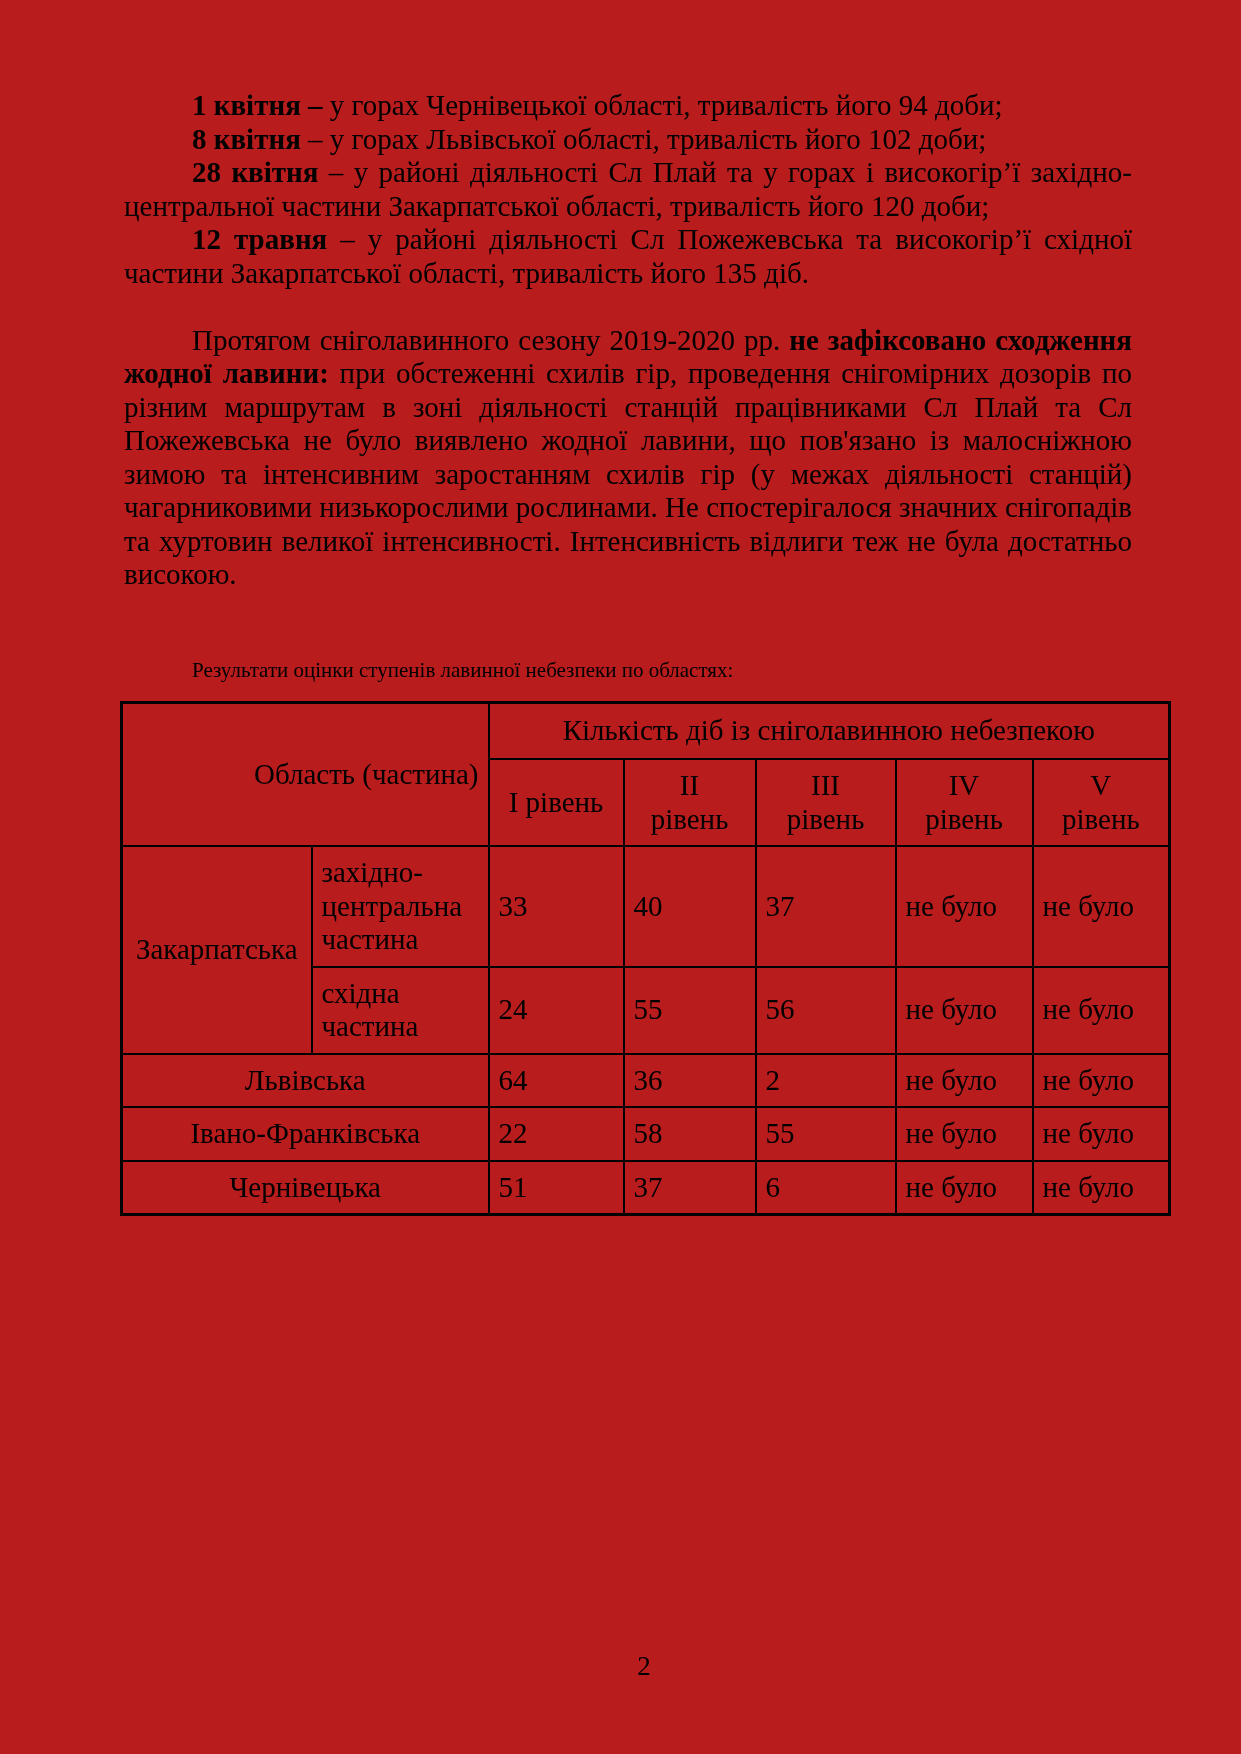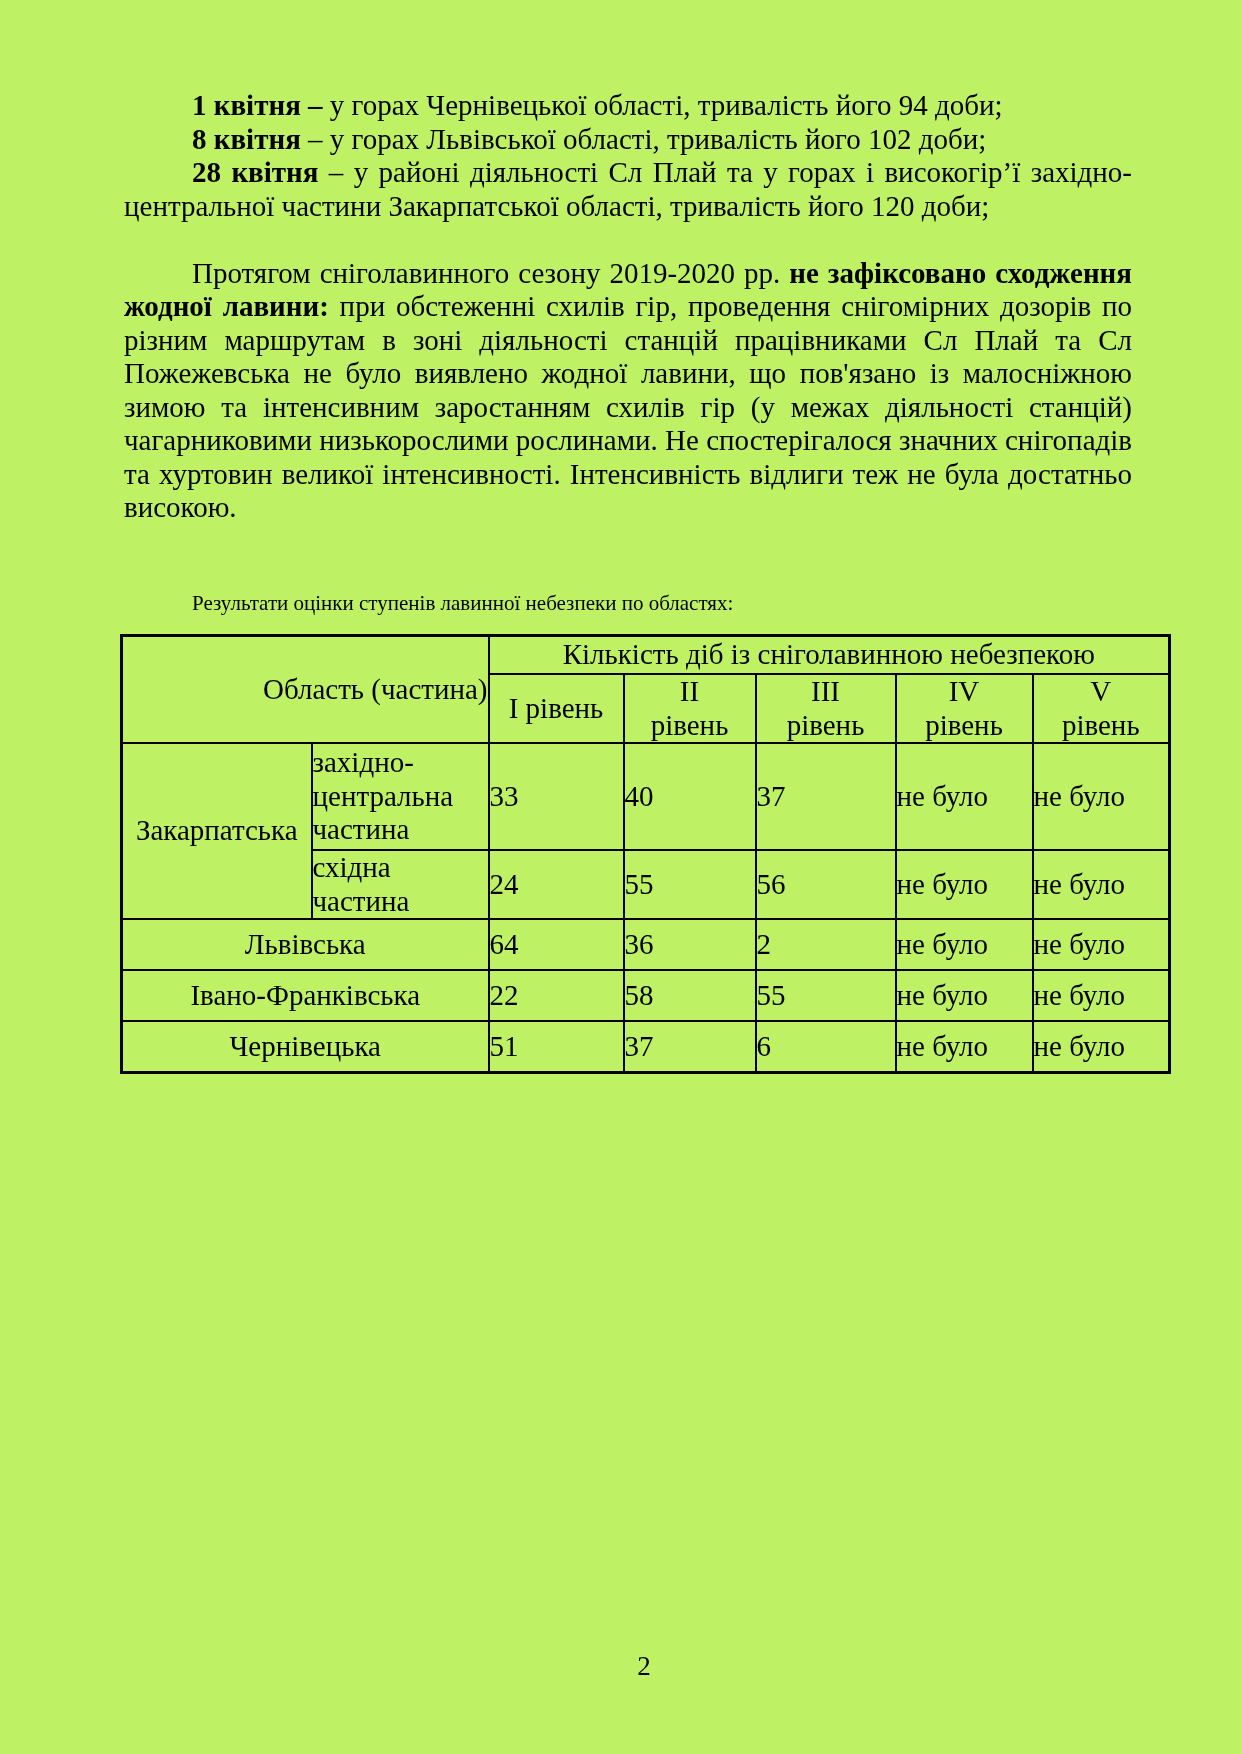--- a/index.html
+++ b/index.html
@@ -4,21 +4,21 @@
 <style>
   html, body {
     margin: 0;
     padding: 0;
     background: #ffffff;
   }
   .page {
     position: relative;
     width: 1241px;
     height: 1754px;
-    background: #bef264;
+    background: #b91c1c;
     color: #000000;
     font-family: "Liberation Serif", "DejaVu Serif", serif;
     overflow: hidden;
   }
   .content {
     position: absolute;
     left: 124px;
     top: 89px;
     width: 1008px;
   }
@@ -43,21 +43,21 @@
     border-collapse: collapse;
     table-layout: fixed;
     width: 1048px;
     margin-left: -4px;
     margin-top: 14px;
     font-size: 29px;
   }
   table.danger th, table.danger td {
     border: 2px solid #000000;
     font-weight: normal;
-    padding: 0;
+    padding: 9px;
     line-height: 33.5px;
     overflow: hidden;
   }
   table.danger { border: 3px solid #000000; }
   th.group-header {
     text-align: center;
     vertical-align: middle;
     height: 36px;
   }
   th.region-header {
@@ -103,20 +103,21 @@
 </style>
 </head>
 <body>
 
 <div class="page">
   <div class="content">
 
     <p class="para"><b>1 квітня –</b><span> у горах Чернівецької області, тривалість його 94 доби;</span></p>
     <p class="para"><b>8 квітня</b><span> – у горах Львівської області, тривалість його 102 доби;</span></p>
     <p class="para"><b>28 квітня</b><span> – у районі діяльності Сл Плай та у горах і високогір’ї західно-центральної частини Закарпатської області, тривалість його 120 доби;</span></p>
+    <p class="para"><b>12 травня</b><span> – у районі діяльності Сл Пожежевська та високогір’ї східної частини Закарпатської області, тривалість його 135 діб.</span></p>
 
     <p class="para season"><span>Протягом сніголавинного сезону 2019-2020 рр. </span><b>не зафіксовано сходження жодної лавини:</b><span> при обстеженні схилів гір, проведення снігомірних дозорів по різним маршрутам в зоні діяльності станцій працівниками Сл Плай та Сл Пожежевська не було виявлено жодної лавини, що пов'язано із малосніжною зимою та інтенсивним заростанням схилів гір (у межах діяльності станцій) чагарниковими низькорослими рослинами. Не спостерігалося значних снігопадів та хуртовин великої інтенсивності. Інтенсивність відлиги теж не була достатньо високою.</span></p>
 
     <p class="caption">Результати оцінки ступенів лавинної небезпеки по областях:</p>
 
     <table class="danger">
       <colgroup>
         <col style="width:190px">
         <col style="width:177px">
         <col style="width:135px">

